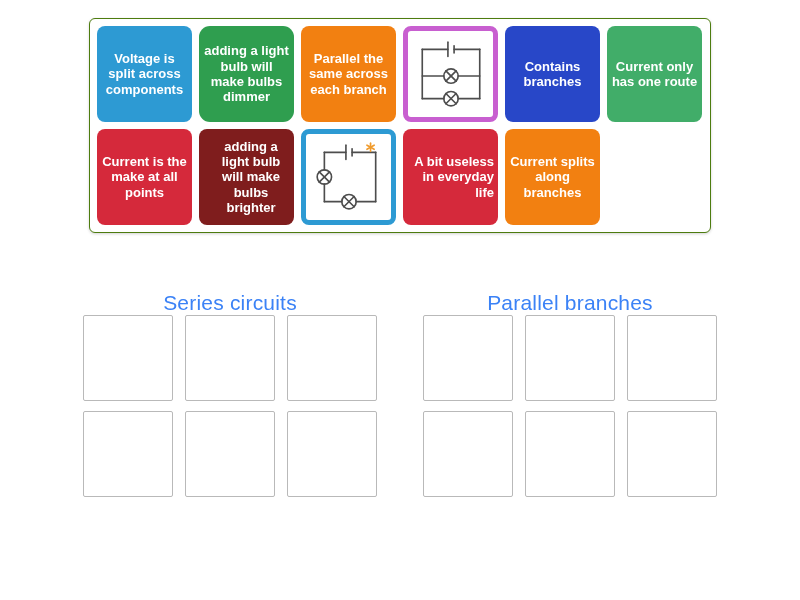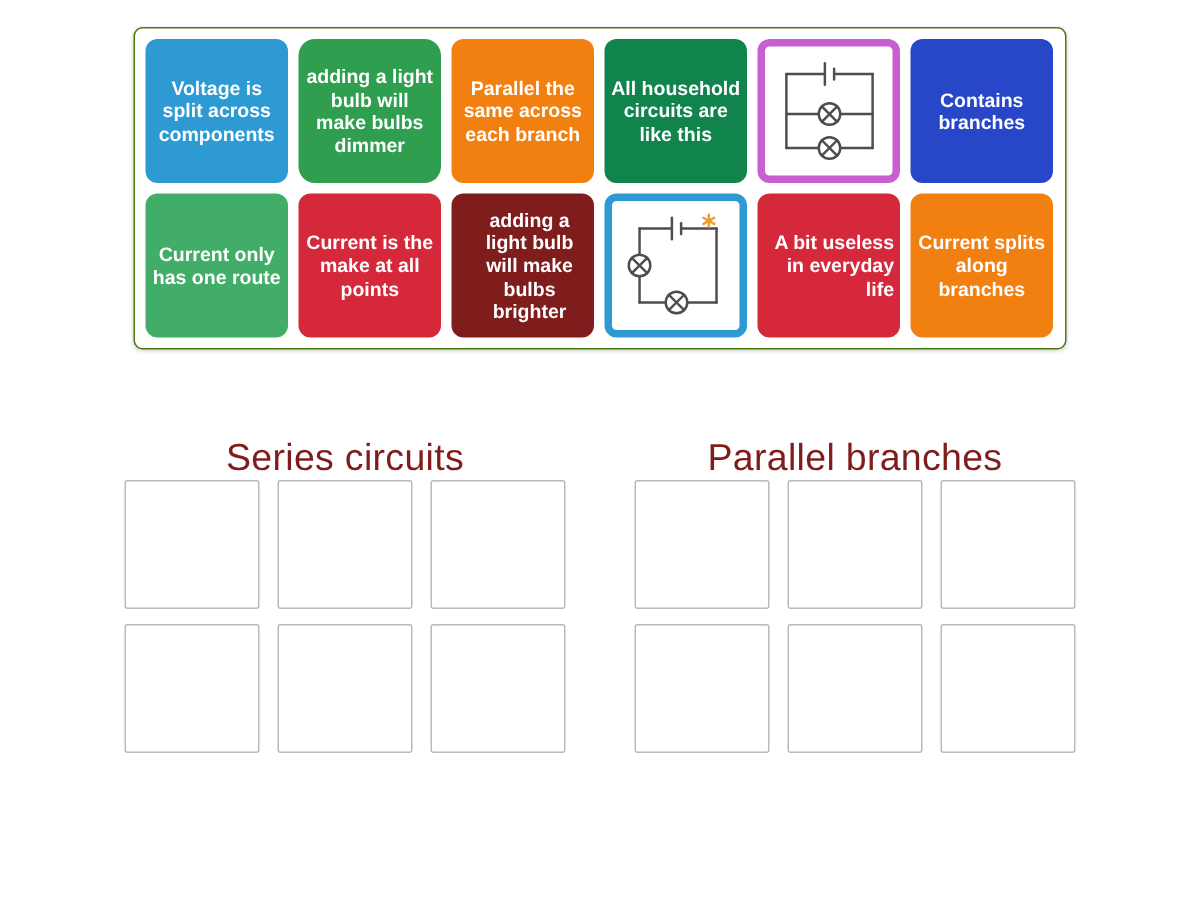--- a/index.html
+++ b/index.html
@@ -27,21 +27,21 @@
     padding: 0;
   }
   .tile-img svg { width: 78px; height: 78px; display: block; }
 
   .groups {
     margin-top: 58px;
     display: flex; justify-content: center; gap: 46px;
   }
   .group { width: 294px; }
   .group-title {
-    text-align: center; font-size: 25px; color: #7f1d1d;
+    text-align: center; font-size: 21px; color: #3b82f6;
     letter-spacing: .2px;
   }
   .slots {
     display: grid; grid-template-columns: repeat(3, 90px);
     grid-auto-rows: 86px; gap: 10px 12px; justify-content: center;
   }
   .slot {
     background: #ffffff; border: 1px solid #b9b9b9; border-radius: 2px;
   }
 
@@ -59,23 +59,20 @@
   </div>
 
   <div class="tile" style="background: rgb(47, 158, 79); border-radius: 11px;">
     <span>adding a light bulb will make bulbs dimmer</span>
   </div>
 
   <div class="tile" style="background: rgb(242, 128, 17);">
     <span>Parallel the same across each branch</span>
   </div>
 
-  <div class="tile" style="background: rgb(17, 131, 77);">
-    <span>All household circuits are like this</span>
-  </div>
 
   <div class="tile tile-img" style="border-color: rgb(200, 95, 208);">
     <span>
       <svg viewBox="0 0 76 76">
         <g class="circuit-stroke">
           <path d="M10 14 H35"></path>
             <path d="M41 14 H66"></path>
           <line x1="35" y1="7" x2="35" y2="21"></line>
           <line x1="41" y1="10.5" x2="41" y2="17.5"></line>
           <path d="M10 14 V62"></path>

